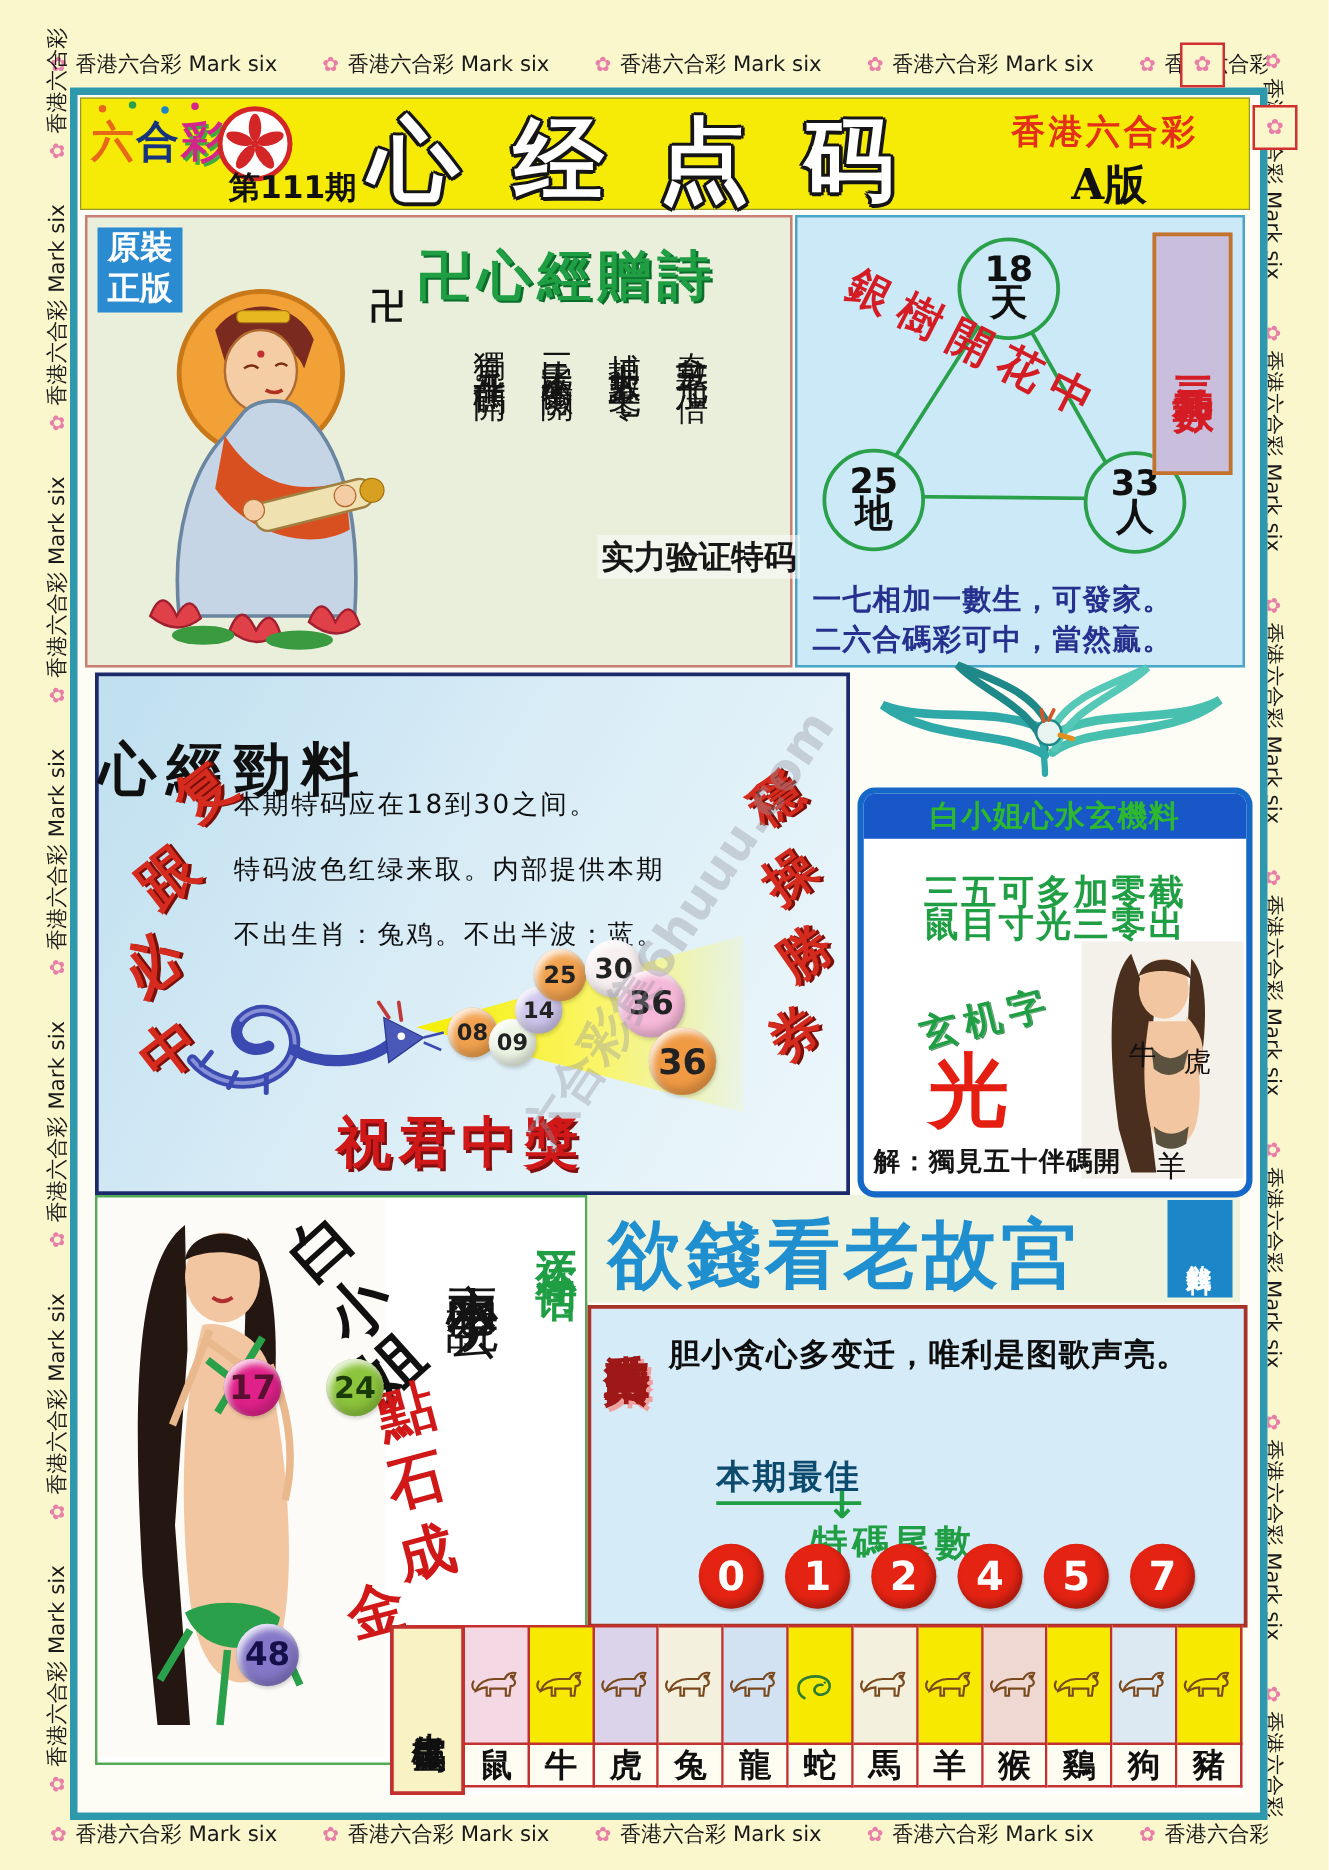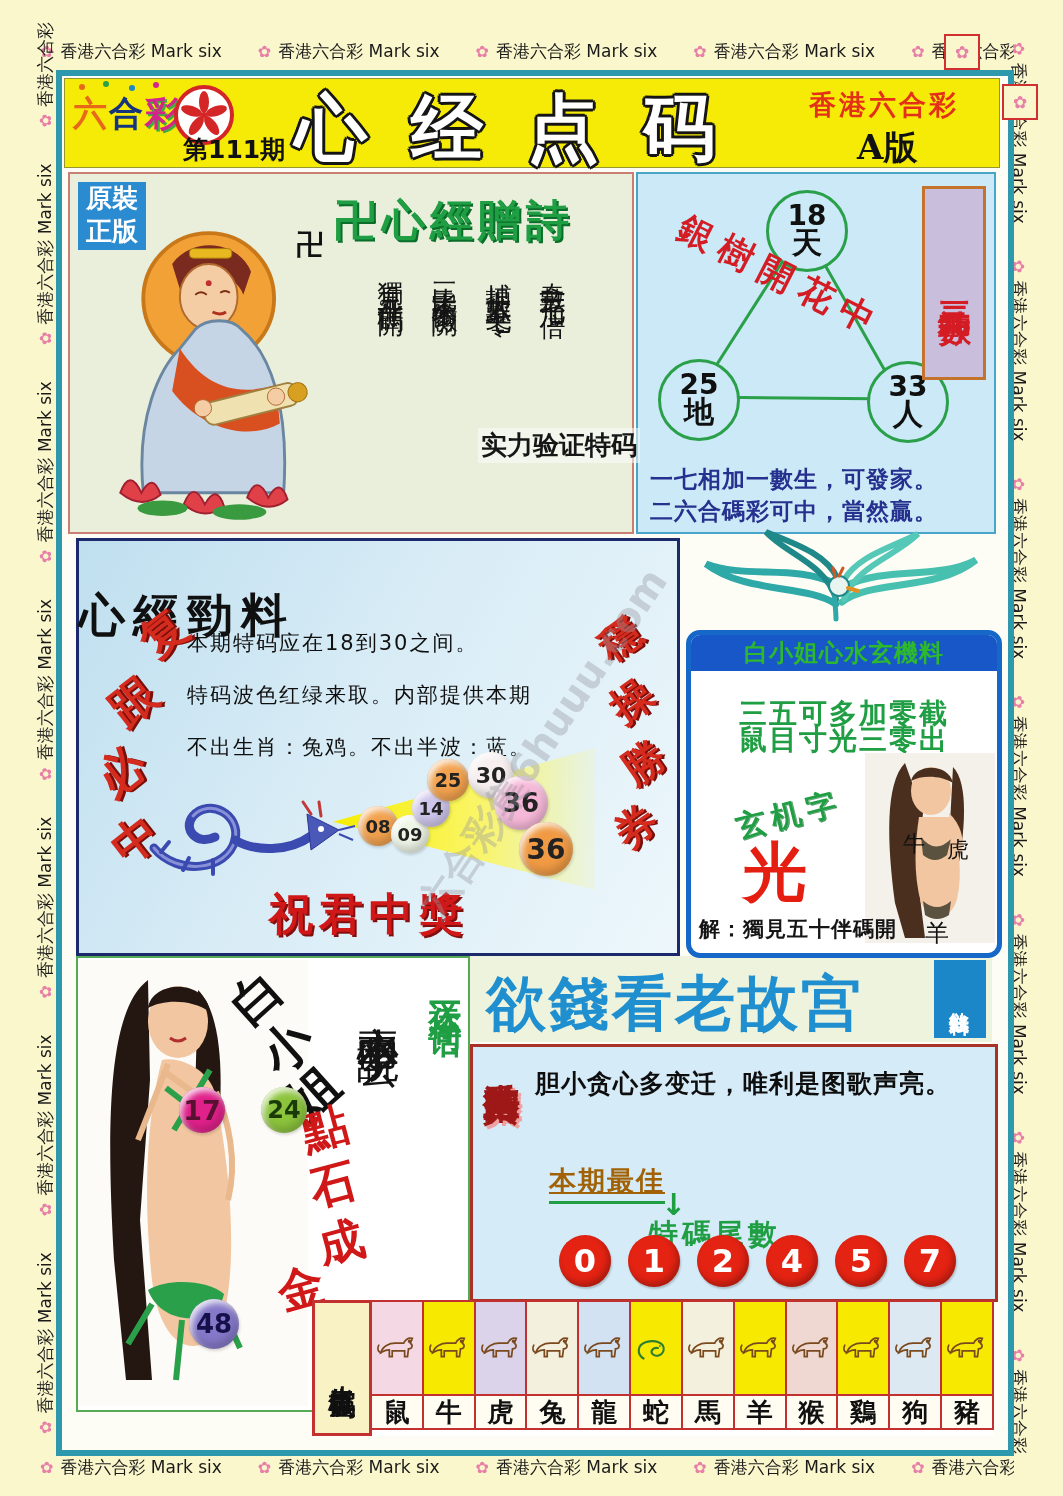--- a/index.html
+++ b/index.html
@@ -132,22 +132,22 @@
   
   #fhdr{left:470px;top:956px;width:522px;height:86px;background:#EDF3DC;z-index:2;}
   #fhdr .ftitle{position:absolute;left:16px;top:8px;font:bold 60px "DejaVu Serif",serif;color:#1F8FD0;letter-spacing:3px;white-space:nowrap;}
   #fhdr .fcorner{position:absolute;right:6px;top:4px;width:52px;height:78px;background:#1B86C8;display:flex;align-items:center;justify-content:center;
     writing-mode:vertical-rl;text-orientation:upright;font:bold 20px "DejaVu Serif",serif;color:#fff;letter-spacing:2px;}
   #fbody{left:470px;top:1044px;width:522px;height:252px;background:#D5EBF7;border:3px solid #A83226;z-index:2;}
   #fbody .neimu{position:absolute;left:4px;top:6px;height:240px;writing-mode:vertical-rl;text-orientation:upright;
     font:bold 37px "DejaVu Serif",serif;color:#9E1818;text-shadow:3px 3px 0 #EFA0A0;letter-spacing:1px;}
   #fbody .fln{position:absolute;left:62px;font:bold 25px "DejaVu Sans",sans-serif;color:#0E0E0E;letter-spacing:1px;white-space:nowrap;}
   #fbody .f1{top:20px;} #fbody .f2{top:78px;}
-  #fbody .best{position:absolute;left:76px;top:116px;font:bold 27px "DejaVu Serif",serif;color:#a16207;
-    border-bottom:3px solid #1F9E43;padding-bottom:2px;letter-spacing:2px;text-decoration:underline;}
+  #fbody .best{position:absolute;left:100px;top:116px;font:bold 27px "DejaVu Serif",serif;color:#0c4a6e;
+    border-bottom:3px solid #1F9E43;padding-bottom:2px;letter-spacing:2px;}
   #fbody .arrow{position:absolute;left:188px;top:140px;font:bold 30px "DejaVu Sans",sans-serif;color:#1F9E43;}
   #fbody .taillab{position:absolute;left:156px;top:168px;font:bold 29px "DejaVu Serif",serif;color:#1F9E43;letter-spacing:4px;margin-left:20px;}
   #tail-balls{position:absolute;left:86px;top:188px;display:flex;gap:17px;}
   .tail-ball{width:52px;height:52px;border-radius:50%;display:flex;align-items:center;justify-content:center;
     font:bold 32px "DejaVu Sans",sans-serif;color:#fff;box-shadow:inset -3px -4px 6px rgba(0,0,0,.25),1px 2px 2px rgba(0,0,0,.2);}
 
   
   .z-row{position:absolute;left:312px;top:1300px;width:682px;height:136px;display:flex;z-index:6;background:#fff;}
   .z-head{width:54px;background:#F8F2C4;border:3px solid #C23030;display:flex;align-items:center;justify-content:center;
     writing-mode:vertical-rl;text-orientation:upright;font:bold 27px "DejaVu Serif",serif;color:#101010;letter-spacing:2px;}

